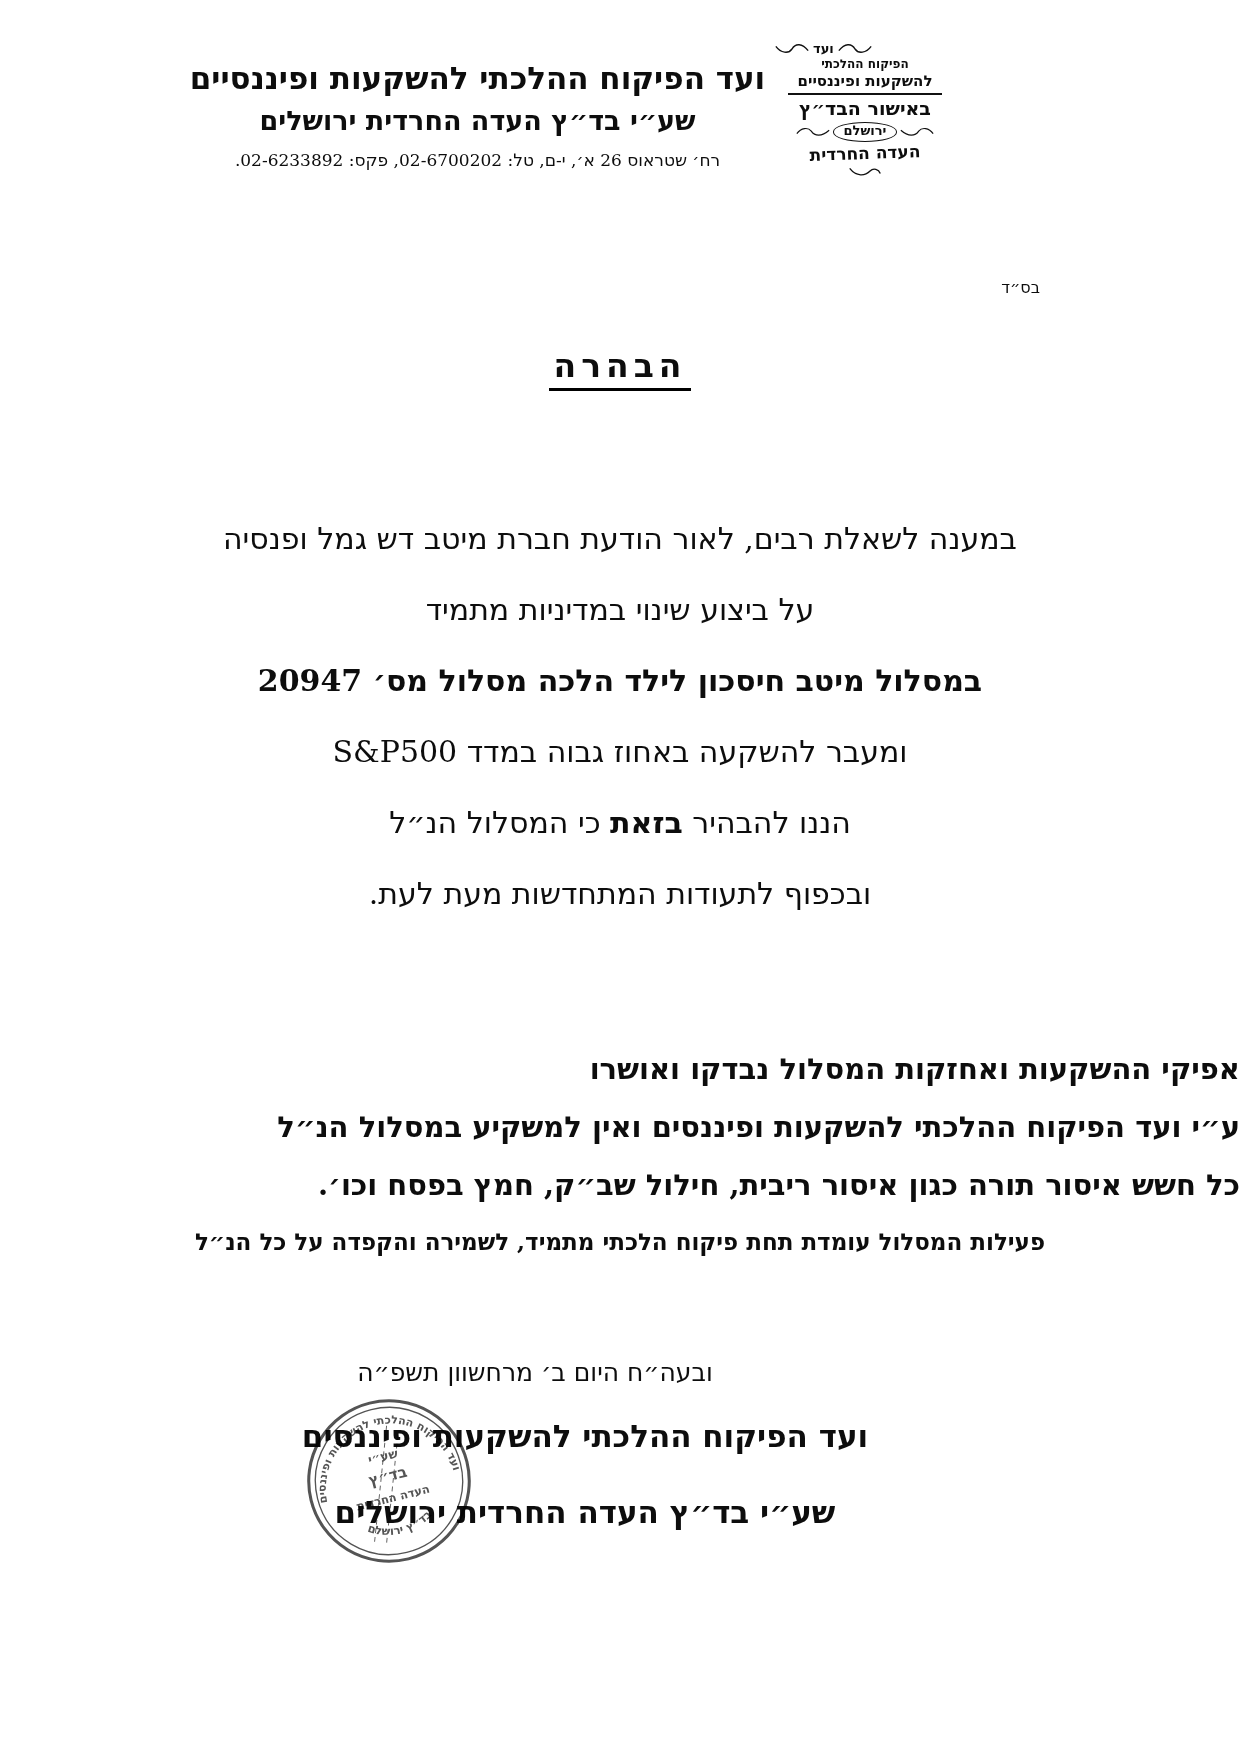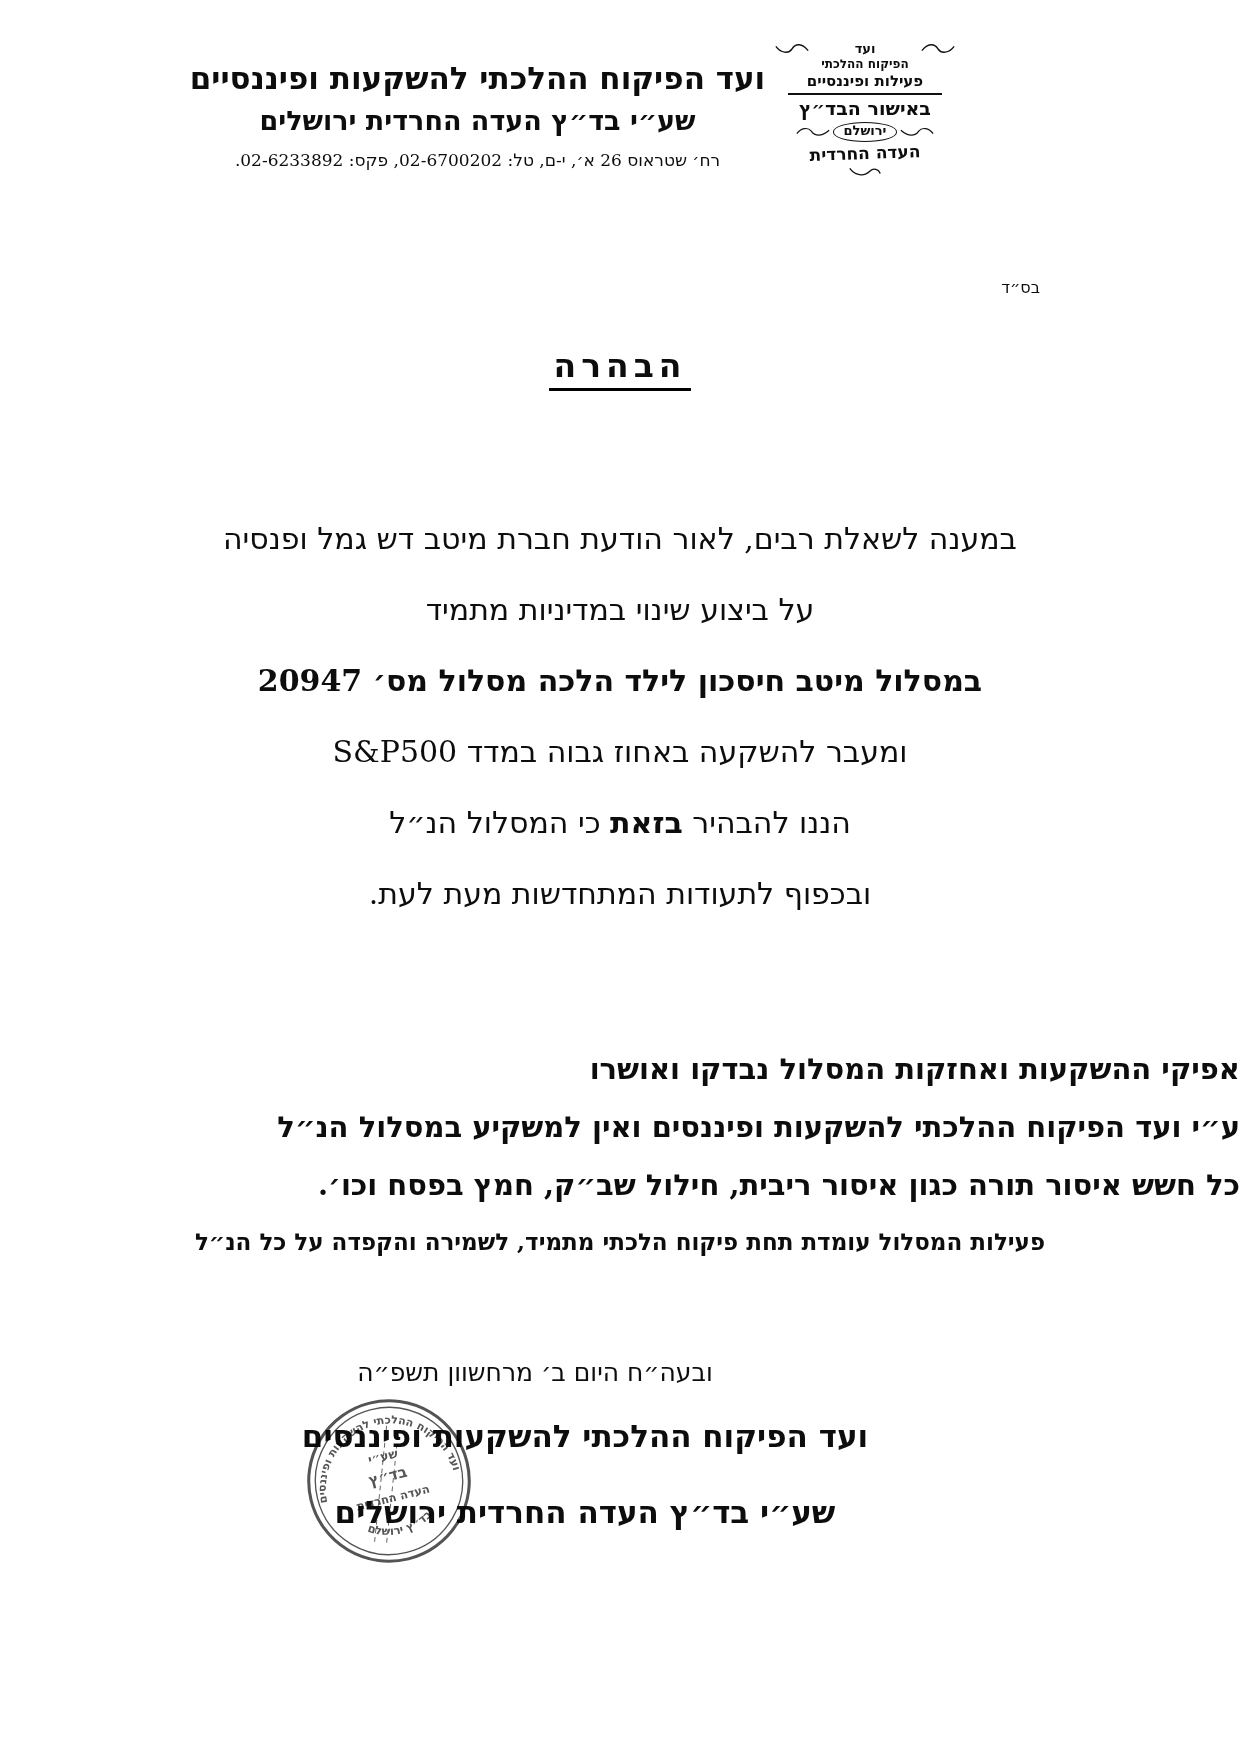--- a/index.html
+++ b/index.html
@@ -12,21 +12,21 @@
     color:#0d0d0d;
     overflow:hidden;
   }
   
   .letterhead{position:absolute;top:58px;left:155px;width:645px;text-align:center;}
   .lh1{font-size:31px;font-weight:bold;line-height:40px;}
   .lh2{font-size:27px;font-weight:bold;line-height:36px;margin-top:5px;}
   .lh3{font-size:17px;line-height:24px;margin-top:9px;}
   
   .emblem{position:absolute;top:42px;left:775px;width:180px;text-align:center;line-height:1.12;}
-  .em-vaad{font-size:13px;font-weight:bold;display:flex;align-items:center;justify-content:space-between;gap:4px;}
+  .em-vaad{font-size:13px;font-weight:bold;display:flex;align-items:center;justify-content:flex-end;gap:4px;}
   .em-small{font-size:12px;font-weight:bold;margin-top:1px;}
   .em-mid{font-size:15px;font-weight:bold;margin-top:2px;}
   .em-rule{border-top:2px solid #111;width:86%;margin:3px auto 3px auto;}
   .em-big{font-size:19px;font-weight:bold;}
   .em-oval-row{margin-top:3px;display:flex;align-items:center;justify-content:center;gap:3px;}
   .em-oval{display:inline-block;border:1.5px solid #111;border-radius:50%;padding:1px 10px 2px 10px;font-size:13px;font-weight:bold;}
   .em-bottom{font-size:17px;font-weight:bold;margin-top:2px;transform:rotate(-2deg);}
   .curl{width:34px;height:12px;}
   .curl.flip{transform:scaleX(-1);}
   .em-underswirl{margin-top:1px;}
@@ -70,21 +70,21 @@
     <div class="em-vaad">
       <svg class="curl" viewBox="0 0 40 14">
           <path d="M1,9 C8,0 16,0 20,7 C24,13 33,12 39,4" fill="none" stroke="#111" stroke-width="1.6"></path>
         </svg>
       <span>ועד</span>
       <svg class="curl flip" viewBox="0 0 40 14">
           <path d="M1,9 C8,0 16,0 20,7 C24,13 33,12 39,4" fill="none" stroke="#111" stroke-width="1.6"></path>
         </svg>
     </div>
     <div class="em-small">הפיקוח ההלכתי</div>
-    <div class="em-mid">פעילות ופיננסיים</div>
+    <div class="em-mid">להשקעות ופיננסיים</div>
     <div class="em-rule"></div>
     <div class="em-big">באישור הבד״ץ</div>
     <div class="em-oval-row">
       <svg class="curl" viewBox="0 0 40 14">
           <path d="M1,5 C10,13 18,12 22,6 C26,1 34,2 39,9" fill="none" stroke="#111" stroke-width="1.4"></path>
         </svg>
       <span class="em-oval">ירושלם</span>
       <svg class="curl flip" viewBox="0 0 40 14">
           <path d="M1,5 C10,13 18,12 22,6 C26,1 34,2 39,9" fill="none" stroke="#111" stroke-width="1.4"></path>
         </svg>

